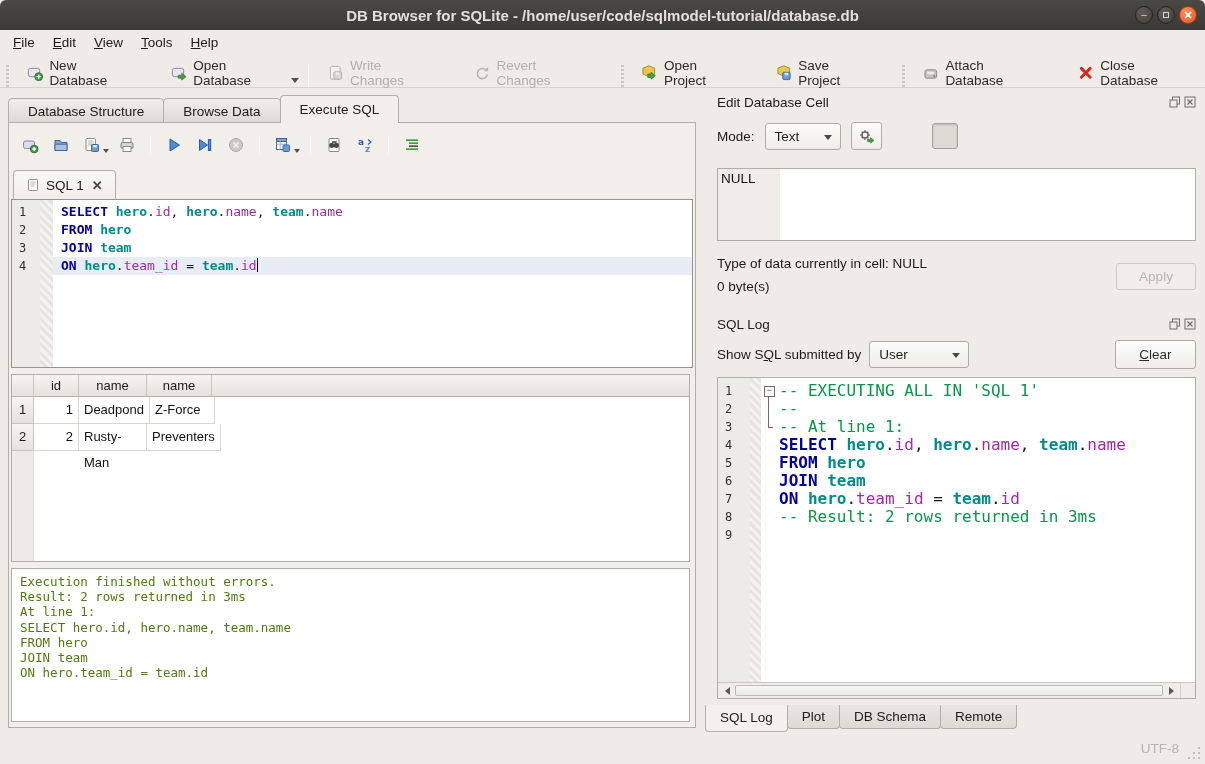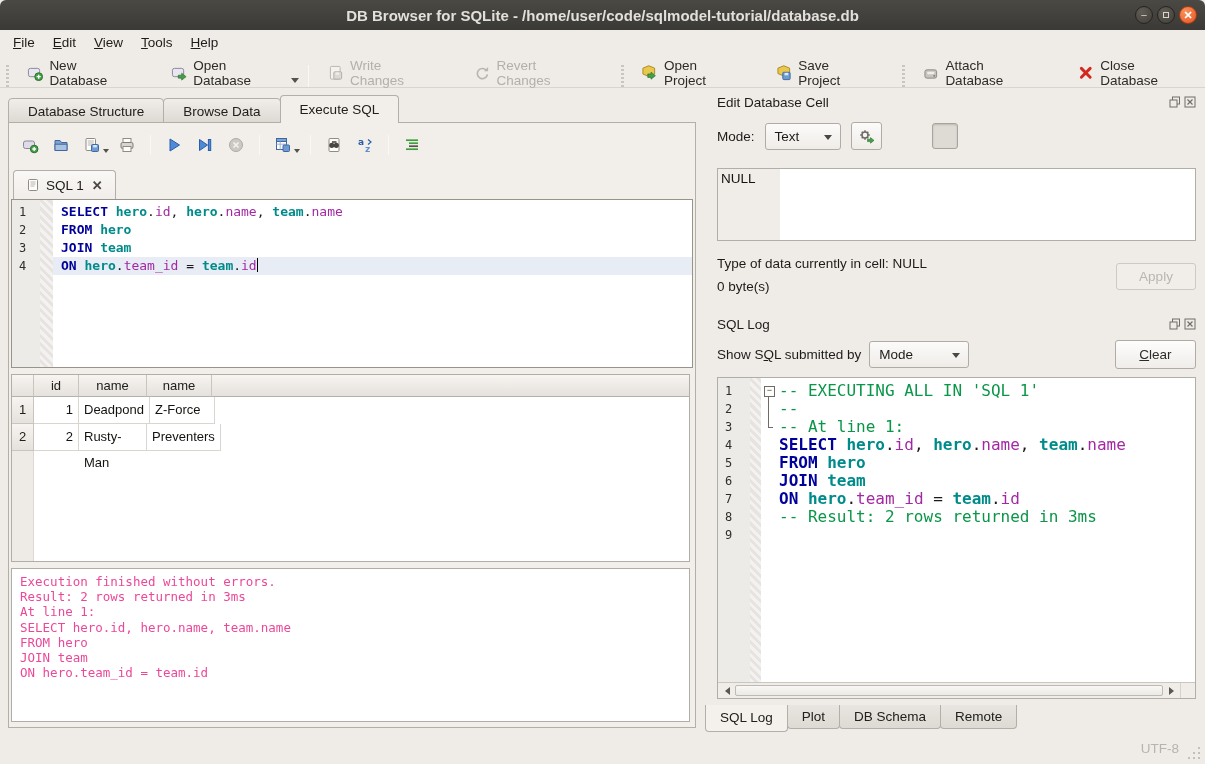--- a/index.html
+++ b/index.html
@@ -105,21 +105,21 @@
   .rt-rh { background:linear-gradient(#f7f4f1,#e5e1dc); border-right:1px solid #c9c4be;
     border-bottom:1px solid #c9c4be; font-size:13px; color:#21201c; text-align:center; line-height:26px; }
   .rt-c { background:#fff; border-right:1px solid #d9d5cf; border-bottom:1px solid #d9d5cf;
     font-size:13px; color:#14130f; line-height:26px; padding:0 5px; }
   .w0{flex:0 0 22px;} .w1{flex:0 0 45px;} .w2{flex:0 0 68px;} .w3{flex:0 0 65px;}
   .num-cell{text-align:right;}
 
   
   .exec-log { position:absolute; left:2px; top:445px; width:679px; height:154px;
     border:1px solid #b1ada7; background:#fff; font-family:"DejaVu Sans Mono",monospace;
-    font-size:12.5px; line-height:15.2px; color:#ec4899; padding:5px 8px; white-space:pre; overflow:hidden; }
+    font-size:12.5px; line-height:15.2px; color:#4d7c0f; padding:5px 8px; white-space:pre; overflow:hidden; }
 
   
   .right-pane { position:absolute; left:701px; top:0; width:504px; height:645px; }
   .dock-title { position:absolute; left:16px; right:9px; height:20px; display:flex;
     align-items:center; font-size:13.5px; color:#1d1c19; }
   .dock-icons { margin-left:auto; display:flex; gap:3px; }
   .dock-icons svg { display:block; }
   .dt1 { top:4px; } .dt2 { top:226px; }
 
   .mode-row { position:absolute; left:16px; right:9px; top:33px; height:30px;
@@ -585,21 +585,21 @@
                 <rect x="1" y="1" width="10" height="10" fill="none" stroke="#716d67"></rect>
                 <path d="M3.5 3.5l5 5M8.5 3.5l-5 5" stroke="#716d67" stroke-width="1.2"></path>
               </svg>
             </span>
         </span>
       </div>
 
       <div class="filter-row">
         <span><span>Show S</span><span class="u" style="text-decoration:underline">Q</span><span>L submitted by</span></span>
         <div class="combo" style="margin-left:8px;width:100px">
-          <span>Mode</span>
+          <span>User</span>
         </div>
         <div class="btn clear-btn">
           <span><span class="u" style="text-decoration:underline">C</span><span>lear</span></span>
         </div>
       </div>
 
       <div class="log-box">
         <div class="lg-line">
           <span class="lg-num">1</span>
             <span class="lg-hatch"></span>

